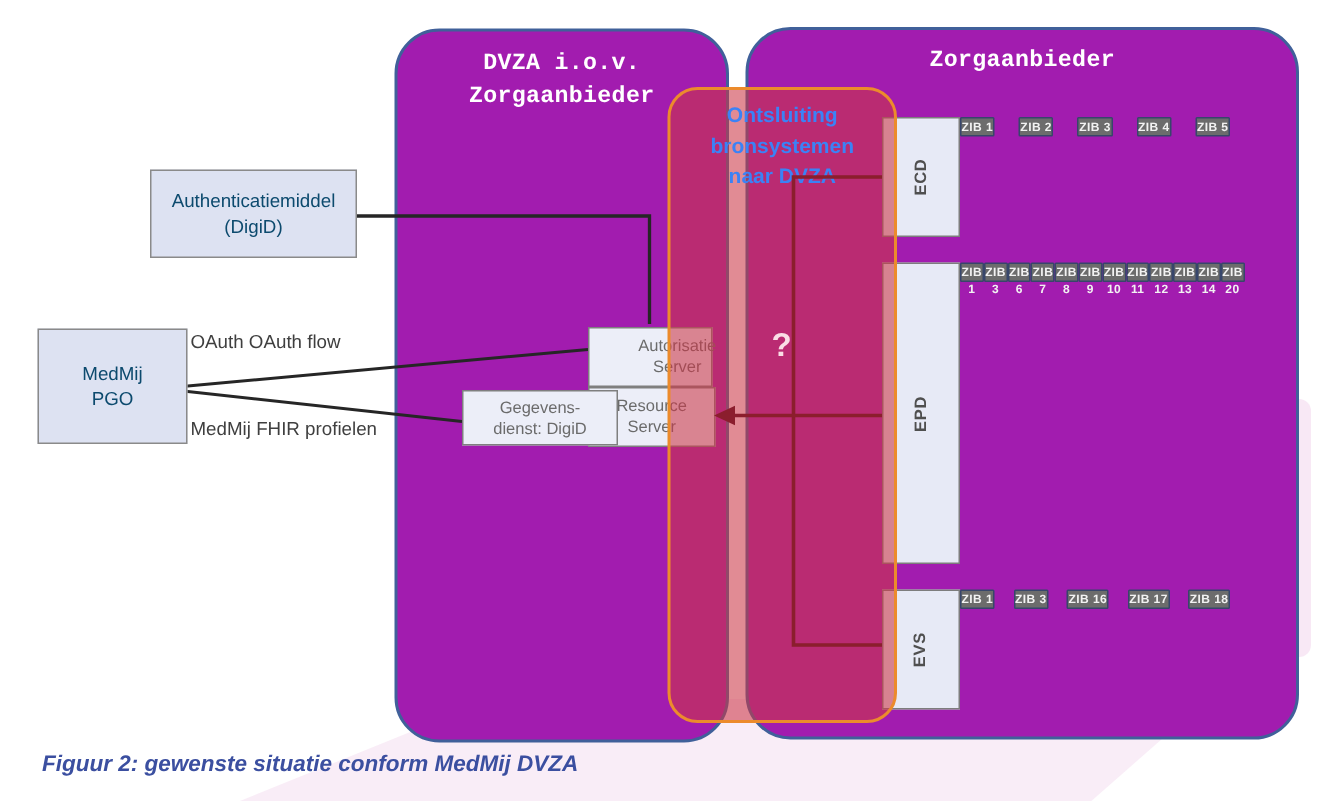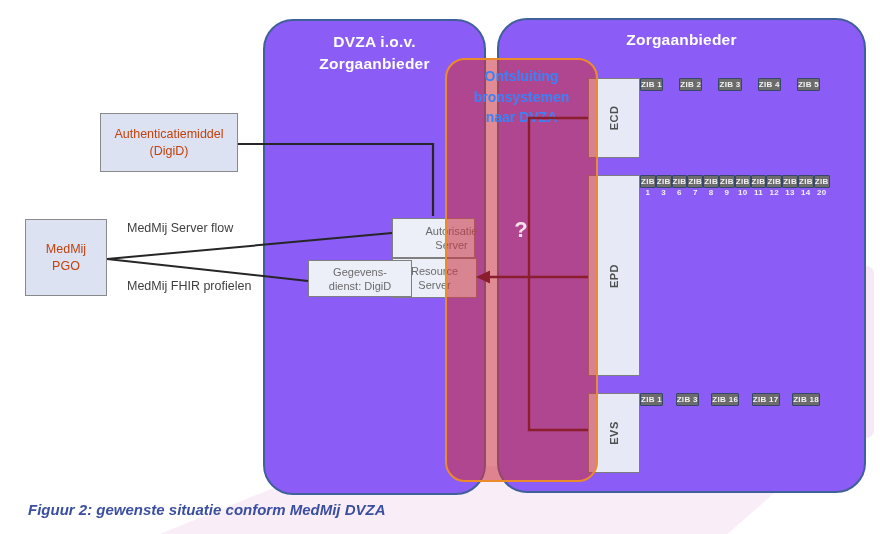--- a/index.html
+++ b/index.html
@@ -12,38 +12,38 @@
     left:160px;top:466px;width:645px;height:68px;
     background:rgba(241,209,236,0.40);
     clip-path:polygon(0 100%,26% 0,100% 0,88% 100%);
   }
   .wash-right{
     left:858px;top:266px;width:16px;height:172px;border-radius:8px;
     background:rgba(241,209,236,0.50);
   }
   .container{
     position:absolute;z-index:1;border-radius:30px;
-    background:#8b5cf6;border:2.5px solid #40609a;box-sizing:border-box;
+    background:#a21caf;border:2.5px solid #40609a;box-sizing:border-box;font-family:Liberation Mono, monospace;
   }
   .container-dvza{left:263px;top:19px;width:223px;height:476px;}
   .container-zorg{left:497px;top:18px;width:369px;height:475px;}
   .container-title{
     color:#ffffff;font-size:15.5px;font-weight:600;text-align:center;
     line-height:22px;padding-top:10px;letter-spacing:0.2px;
   }
   .container-zorg .container-title{padding-top:9px;}
   .node{
     position:absolute;z-index:2;box-sizing:border-box;
     display:flex;flex-direction:column;align-items:center;justify-content:center;
-    text-align:center;color:#c2410c;
+    text-align:center;color:#0c4a6e;
   }
   .node-lav{background:#dde2f2;border:1.7px solid #8a8a8a;}
   .node-white{background:#eceef8;border:1.6px solid #7f7f7f;}
   .node-auth{left:100px;top:113px;width:138px;height:59px;font-size:12.5px;line-height:17px;}
-  .node-pgo{left:25px;top:219px;width:82px;height:77px;font-size:12.5px;line-height:17px;}
+  .node-pgo{left:25px;top:219px;width:100px;height:77px;font-size:12.5px;line-height:17px;}
   .node-autorisatie{left:392px;top:218px;width:83px;height:40px;font-size:11px;line-height:14px;color:#6b6b6b;padding-left:36px;}
   .node-resource{left:392px;top:258px;width:85px;height:40px;font-size:11px;line-height:14px;color:#6b6b6b;}
   .node-gegevens{left:308px;top:260px;width:104px;height:37px;font-size:11px;line-height:14px;color:#6b6b6b;}
   .edge-label{
     position:absolute;z-index:2;font-size:12.5px;color:#3f3f3f;white-space:nowrap;
   }
   .label-oauth{left:127px;top:221px;}
   .label-fhir{left:127px;top:279px;}
   .svg-layer{position:absolute;left:0;top:0;z-index:2;pointer-events:none;}
   .svg-maroon{z-index:4;}
@@ -155,21 +155,21 @@
 
   <div class="node node-lav node-auth">
     <div>Authenticatiemiddel</div>
     <div>(DigiD)</div>
   </div>
   <div class="node node-lav node-pgo">
     <div>MedMij</div>
     <div>PGO</div>
   </div>
 
-  <div class="edge-label label-oauth">MedMij Server flow</div>
+  <div class="edge-label label-oauth">OAuth OAuth flow</div>
   <div class="edge-label label-fhir">MedMij FHIR profielen</div>
 
   <div class="node node-white node-autorisatie">
     <div>Autorisatie</div>
     <div>Server</div>
   </div>
   <div class="node node-white node-resource">
     <div>Resource</div>
     <div>Server</div>
   </div>

